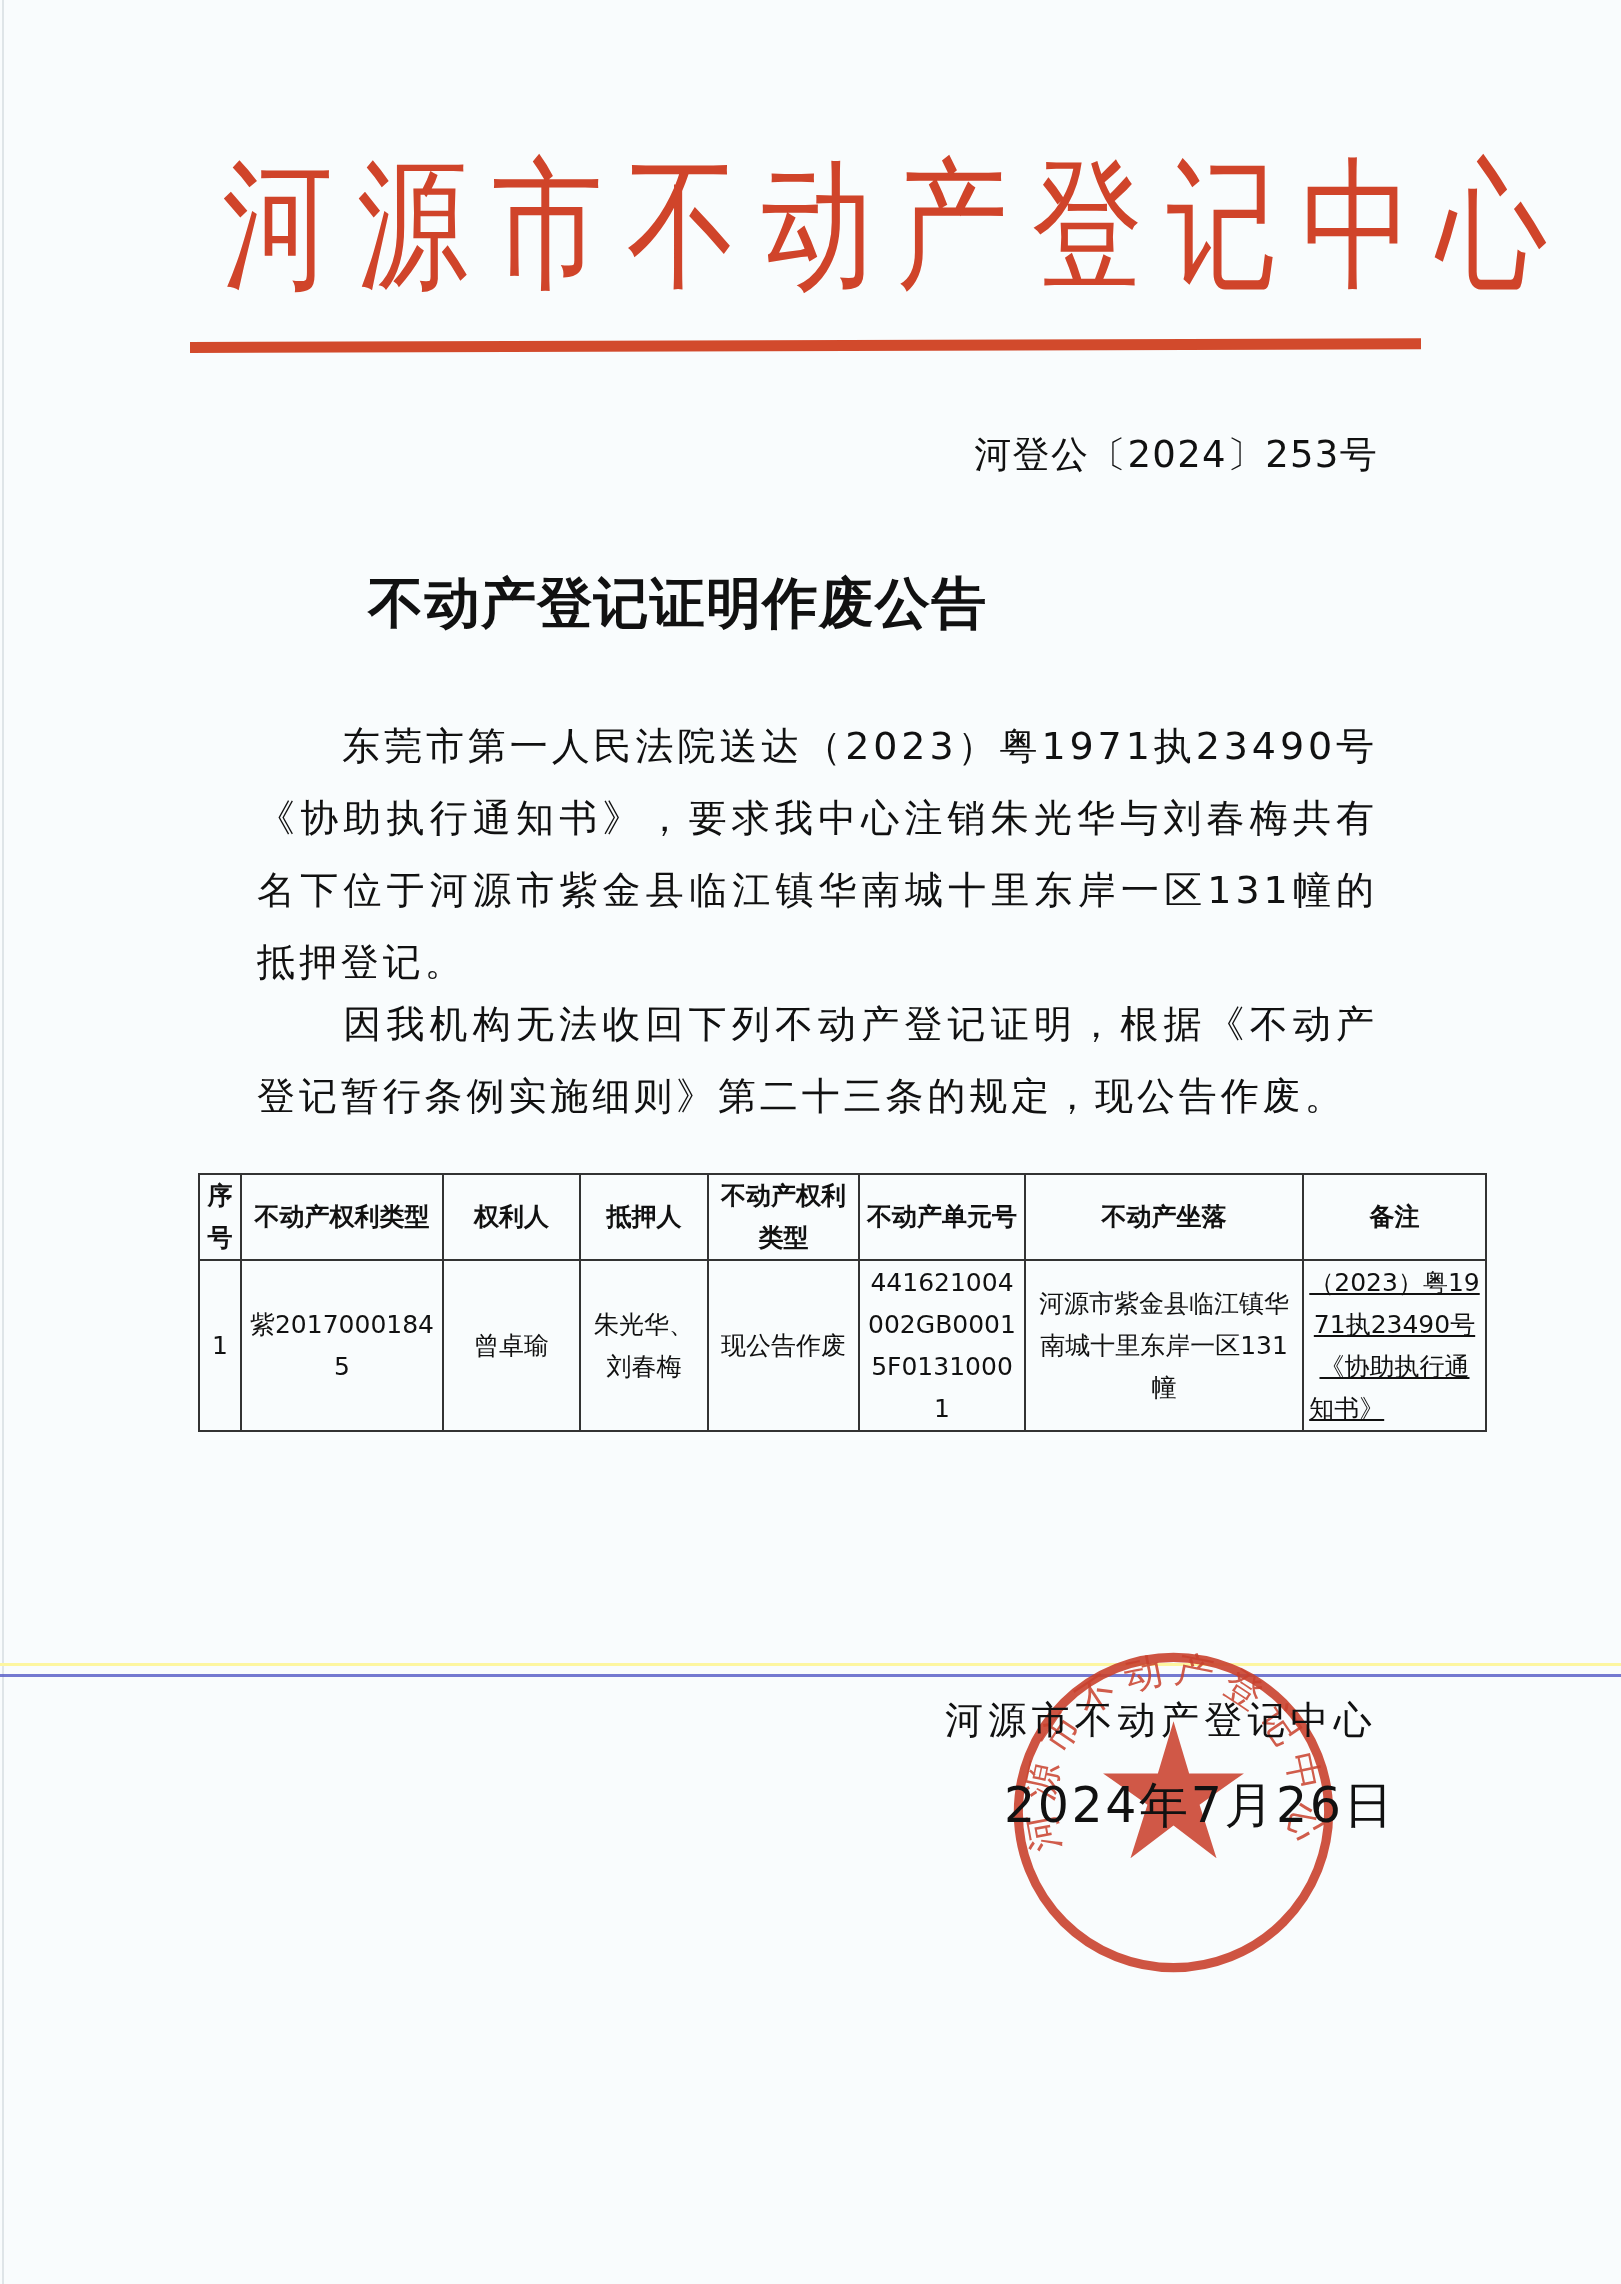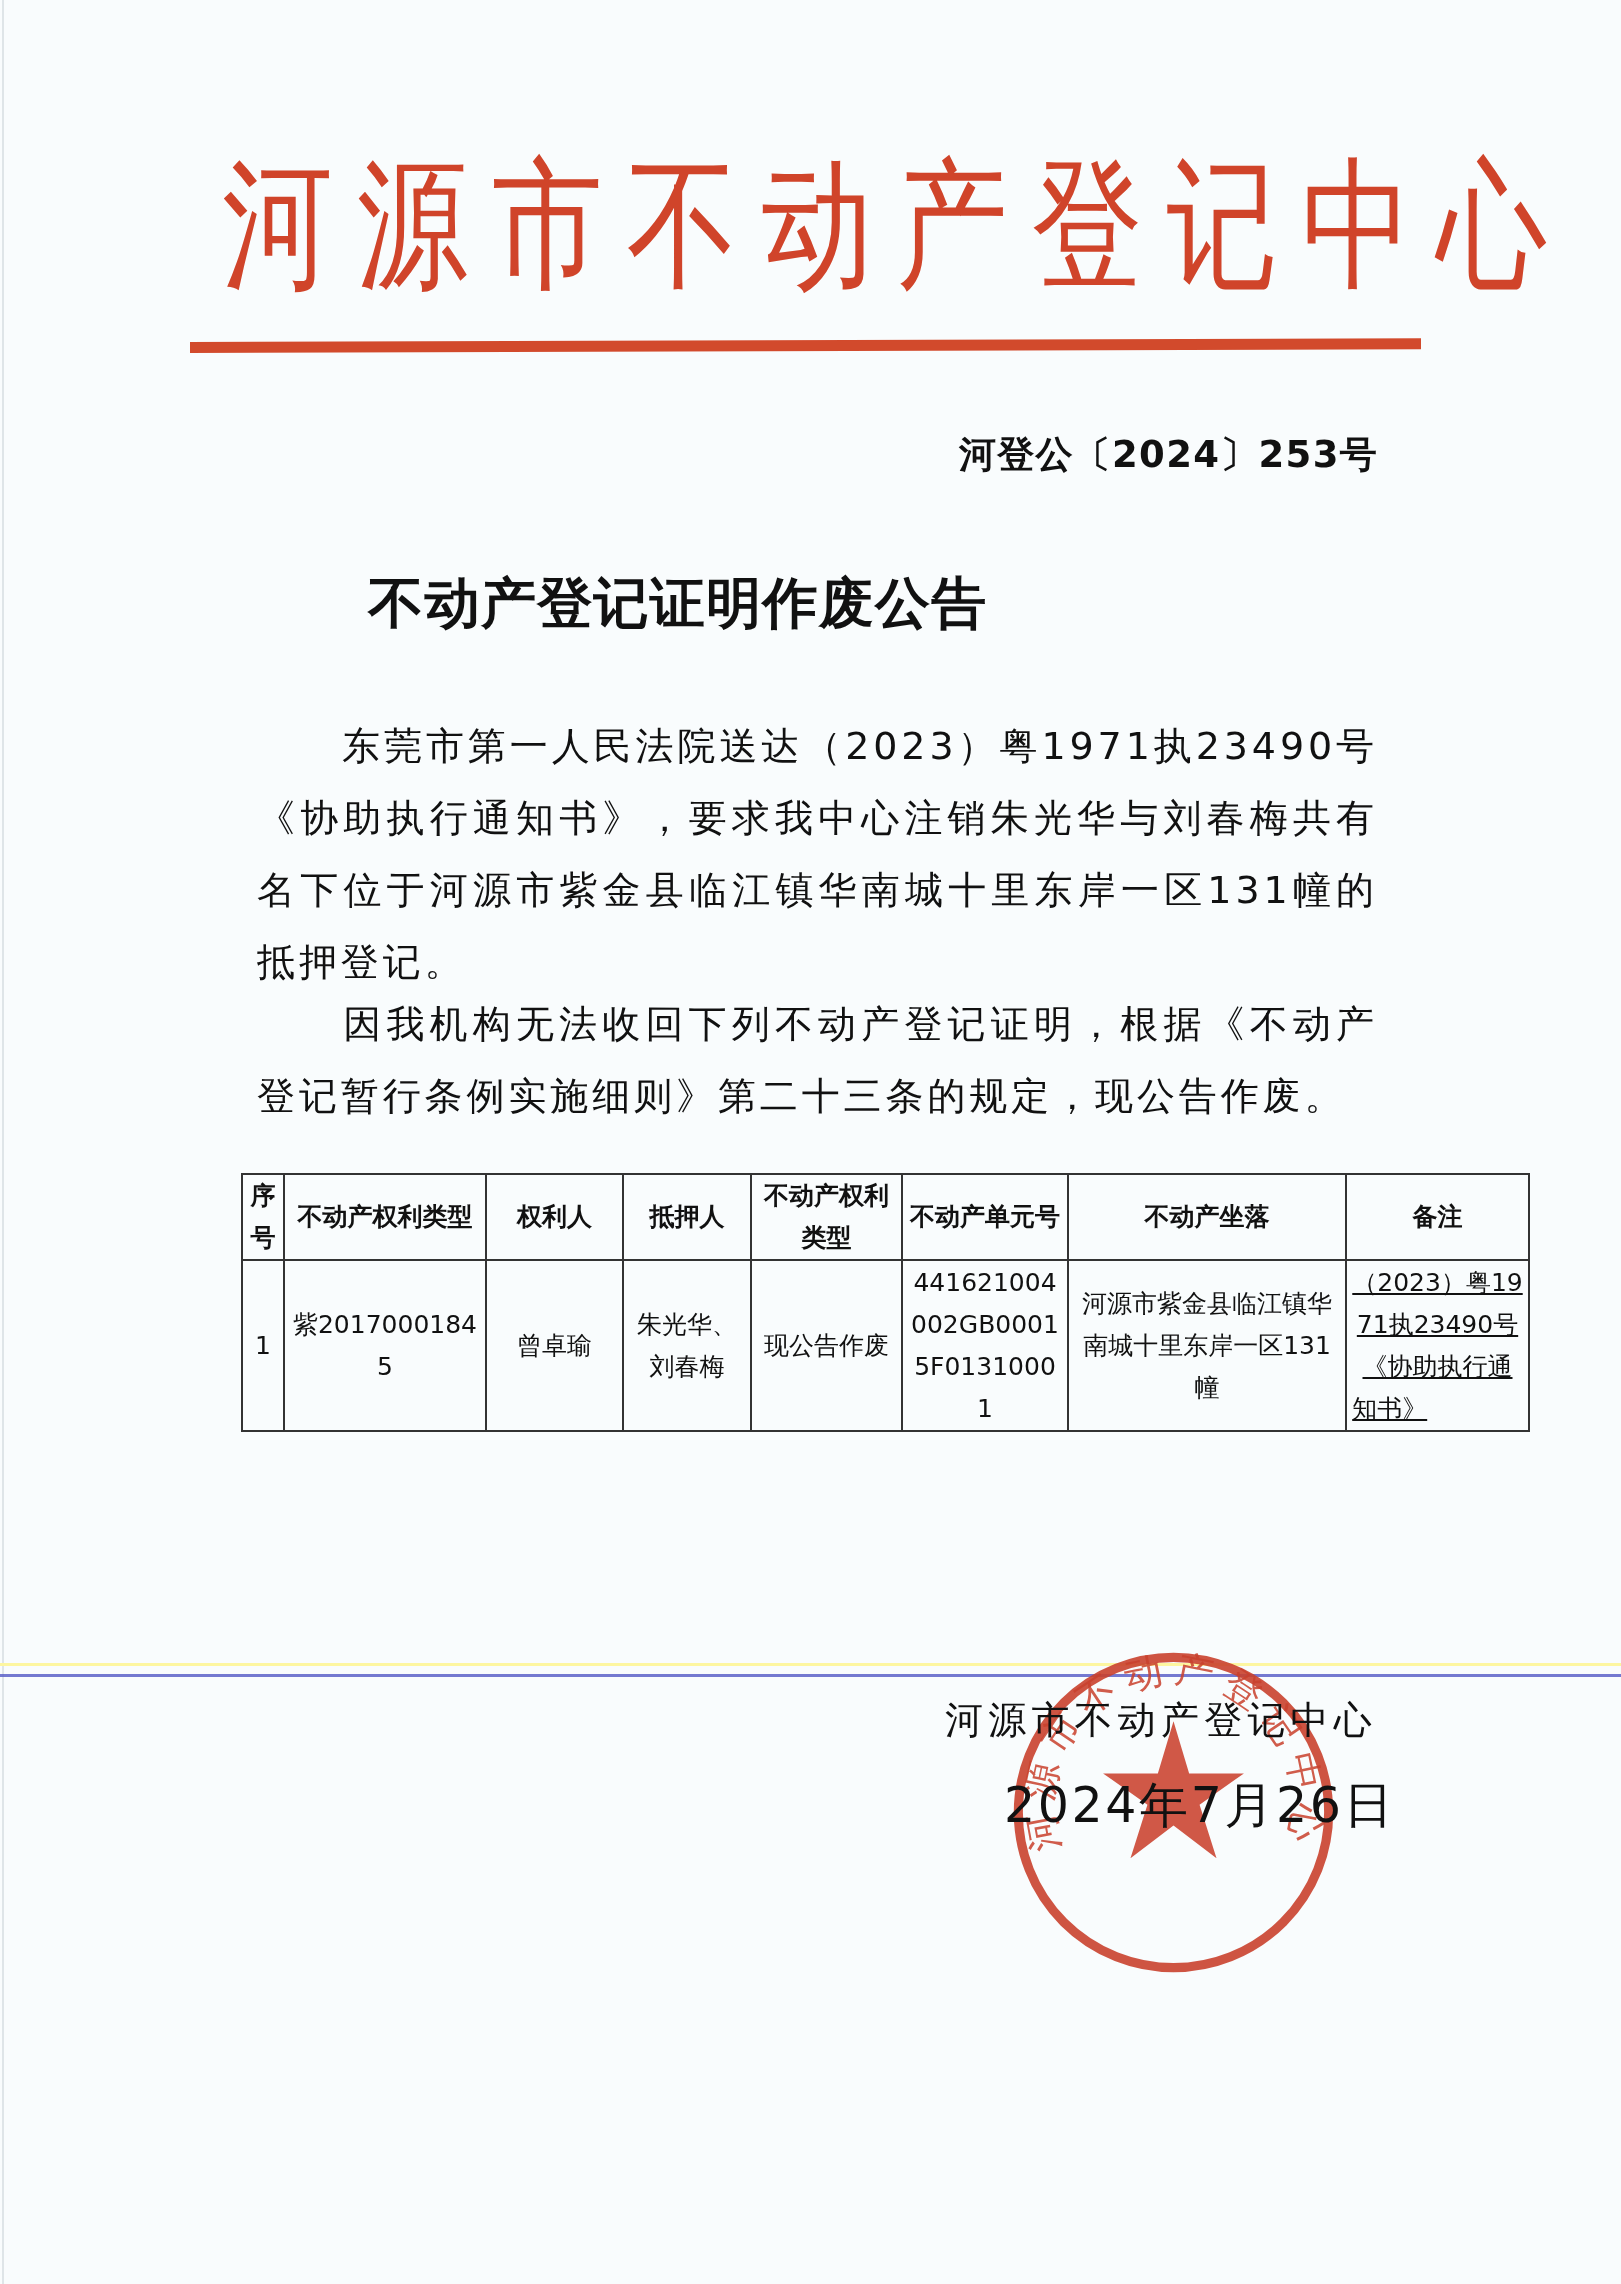--- a/index.html
+++ b/index.html
@@ -20,38 +20,37 @@
   }
   .masthead-text { letter-spacing: 31px; white-space: nowrap; }
   .red-rule {
     position: absolute; left: 190px; top: 342px; width: 1231px; height: 11px;
     background: #d24a2c; transform: rotate(-0.17deg); transform-origin: left center;
   }
   .doc-number {
     position: absolute; right: 244px; top: 430px;
     font-family: "DejaVu Sans", sans-serif; font-size: 37px; letter-spacing: 1.3px;
     white-space: nowrap;
-    font-weight: bold;
   }
   .doc-title {
     position: absolute; left: 0; width: 1356px; top: 567px; text-align: center;
     font-family: "DejaVu Serif", "Liberation Serif", serif; font-weight: bold;
     font-size: 55px; letter-spacing: 1.3px; white-space: nowrap;
   }
   .para {
     position: absolute; left: 257px; width: 1121px;
     font-size: 38px; line-height: 72px; letter-spacing: 3.9px;
     text-align: justify;
   }
   .para .indent { display: inline-block; width: 85px; }
   .p1 { top: 710px; }
   .p2 { top: 988px; }
   table.cert-table {
     position: absolute; left: 198px; top: 1173px; width: 1287px; height: 259px;
-    border-collapse: collapse; table-layout: fixed; margin-left: 43px;
+    border-collapse: collapse; table-layout: fixed;
   }
   table.cert-table th, table.cert-table td {
     border: 2px solid #333; text-align: center; vertical-align: middle;
     padding: 0 5.2px; word-break: break-all;
   }
   table.cert-table th {
     height: 83px; font-weight: bold; font-size: 25px; line-height: 42px;
   }
   table.cert-table td {
     font-size: 25px; line-height: 42px;

